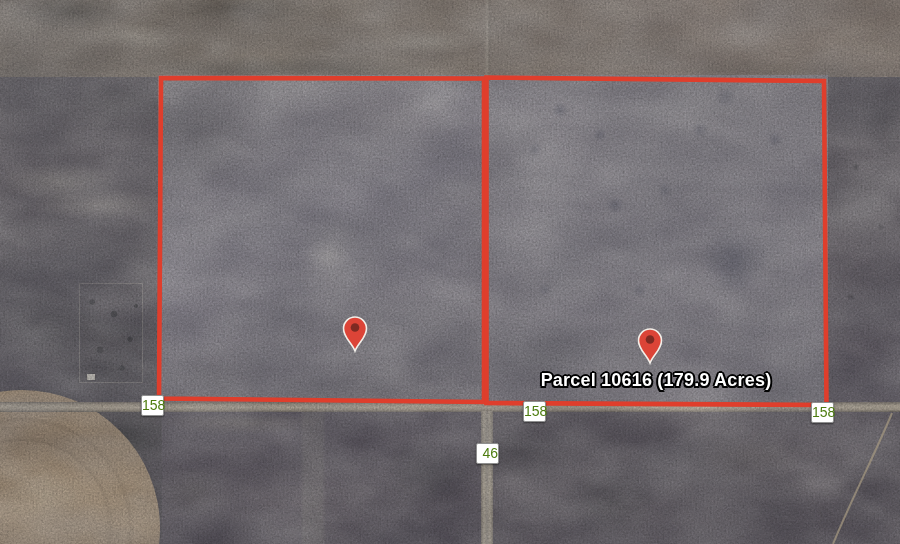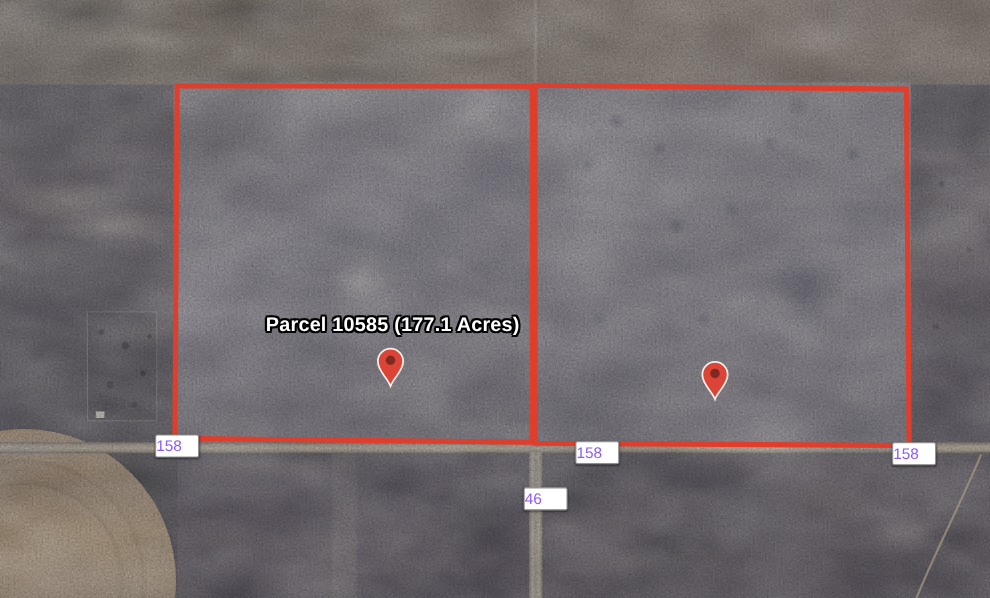--- a/index.html
+++ b/index.html
@@ -114,23 +114,23 @@
   .road-v{left:481px;top:411px;width:12px;height:133px;
     background:linear-gradient(90deg,#857c70 0%,#c3b8a3 25%,#a69d90 50%,#c0b5a0 75%,#857c70 100%);}
   .road-v-top{left:484px;top:0;width:8px;height:77px;
     background:linear-gradient(90deg,transparent,rgba(198,188,170,.45) 40%,rgba(118,110,98,.45) 65%,transparent);}
 
   
   .noise-layer{position:absolute;left:0;top:0;z-index:2;}
   .map-overlay{position:absolute;left:0;top:0;z-index:3;}
   .pin-body{stroke:#f2efe9;stroke-width:1.6;}
 
-  .road-badge{position:absolute;z-index:4;width:40px;height:21px;background:#ffffff;
+  .road-badge{position:absolute;z-index:4;width:23px;height:21px;background:#ffffff;
     border:1px solid #8f8f8f;border-radius:2px;box-shadow:0 1px 2px rgba(0,0,0,.45);
-    color:#8b5cf6;font-size:14px;line-height:19px;text-align:left;}
+    color:#4d7c0f;font-size:14px;line-height:19px;text-align:right;}
   .badge-158-left{left:141px;top:395px;}
   .badge-158-center{left:523px;top:401px;}
   .badge-158-right{left:811px;top:402px;}
   .badge-75{left:476px;top:443px;}
 
   .map-label{position:absolute;z-index:5;transform:translateX(-50%);
     font-size:18px;font-weight:700;color:#ffffff;white-space:nowrap;letter-spacing:.2px;
     text-shadow:
       -1.5px -1.5px 0 rgba(0,0,0,.95), 1.5px -1.5px 0 rgba(0,0,0,.95),
       -1.5px 1.5px 0 rgba(0,0,0,.95), 1.5px 1.5px 0 rgba(0,0,0,.95),
@@ -191,15 +191,15 @@
       <path class="pin-body" d="M0,22 C-3.2,13.5 -11.5,8.8 -11.5,-0.5 A11.5,11.5 0 1 1 11.5,-0.5 C11.5,8.8 3.2,13.5 0,22 Z" fill="#dc4437"></path>
       <circle cx="0" cy="-1.5" r="4.3" fill="#7e2a22"></circle>
     </g>
   </svg>
 
   <div class="road-badge badge-158-left">158</div>
   <div class="road-badge badge-158-center">158</div>
   <div class="road-badge badge-158-right">158</div>
   <div class="road-badge badge-75">46</div>
 
-  <div class="map-label label-10585">Parcel 10585 (177.1 Acres)</div>
+  <div class="map-label label-10616">Parcel 10616 (179.9 Acres)</div>
 
 </div>
 
 </body></html>

